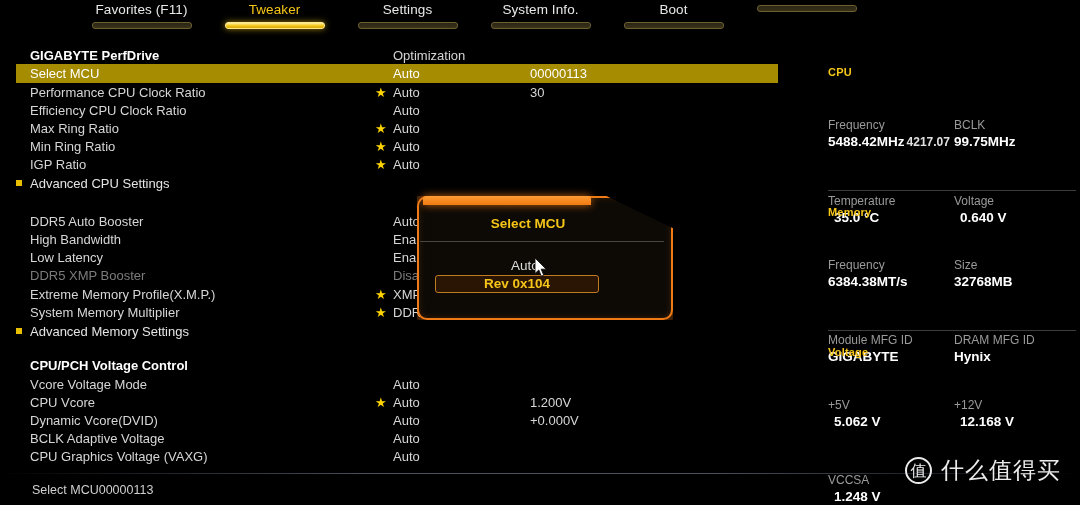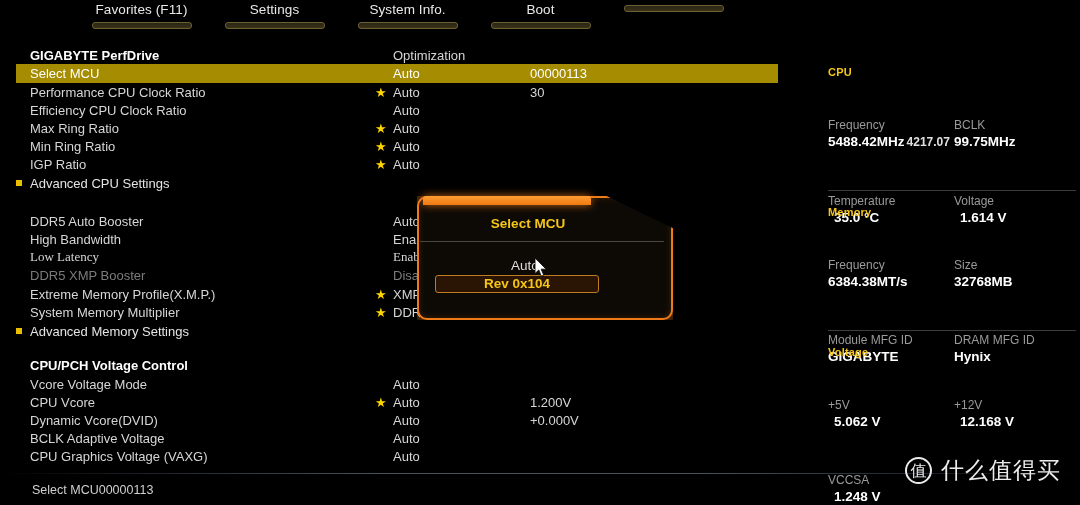--- a/index.html
+++ b/index.html
@@ -284,20 +284,24 @@
   }
 </style>
 </head>
 <body>
 
 <div id="tabbar">
     <div class="tab">
       <span class="tab-label">Favorites (F11)</span>
       <div class="tab-underline"></div>
     </div>
+    <div class="tab active">
+      <span class="tab-label">Tweaker</span>
+      <div class="tab-underline"></div>
+    </div>
     <div class="tab">
       <span class="tab-label">Settings</span>
       <div class="tab-underline"></div>
     </div>
     <div class="tab">
       <span class="tab-label">System Info.</span>
       <div class="tab-underline"></div>
     </div>
     <div class="tab">
       <span class="tab-label">Boot</span>
@@ -347,21 +351,21 @@
       <span class="name">Advanced CPU Settings</span>
     </div>
     <div class="row plain" style="top: 172px;">
       <span class="name">DDR5 Auto Booster</span>
       <span class="val">Auto</span>
     </div>
     <div class="row plain" style="top: 190px;">
       <span class="name">High Bandwidth</span>
       <span class="val">Enabled</span>
     </div>
-    <div class="row plain" style="top: 208px; font-family: Liberation Serif, serif;">
+    <div class="row plain" style="top: 208px;">
       <span class="name">Low Latency</span>
       <span class="val">Enabled</span>
     </div>
     <div class="row dim" style="top: 226px;">
       <span class="name">DDR5 XMP Booster</span>
       <span class="val">Disabled</span>
     </div>
     <div class="row plain" style="top: 245px;">
       <span class="name">Extreme Memory Profile(X.M.P.)</span>
       <span class="star">★</span>
@@ -417,21 +421,21 @@
         <div class="metric">
           <div class="k">BCLK</div>
           <div class="v"><span>99.75MHz</span></div>
         </div>
         <div class="metric indent">
           <div class="k">Temperature</div>
           <div class="v"><span>35.0 °C</span></div>
         </div>
         <div class="metric indent">
           <div class="k">Voltage</div>
-          <div class="v"><span>1.614 V</span></div>
+          <div class="v"><span>0.640 V</span></div>
         </div>
       </div>
     </div>
     <div class="panel" style="top: 166px;">
       <div class="panel-title">Memory</div>
       <div class="metrics">
         <div class="metric">
           <div class="k">Frequency</div>
           <div class="v"><span>6384.38MT/s</span></div>
         </div>

